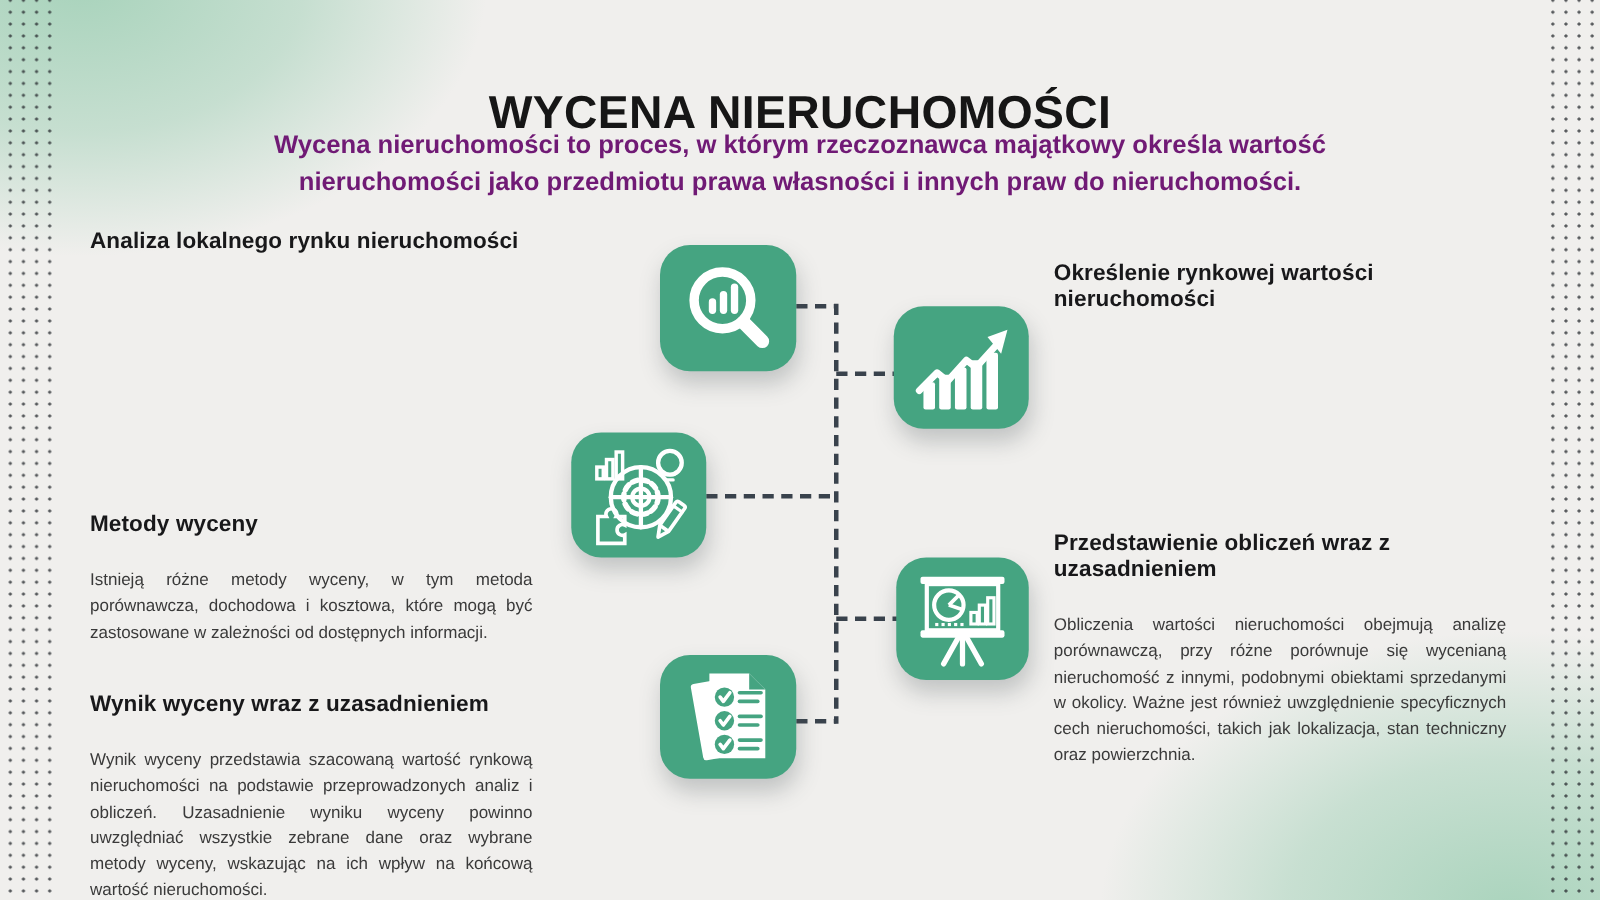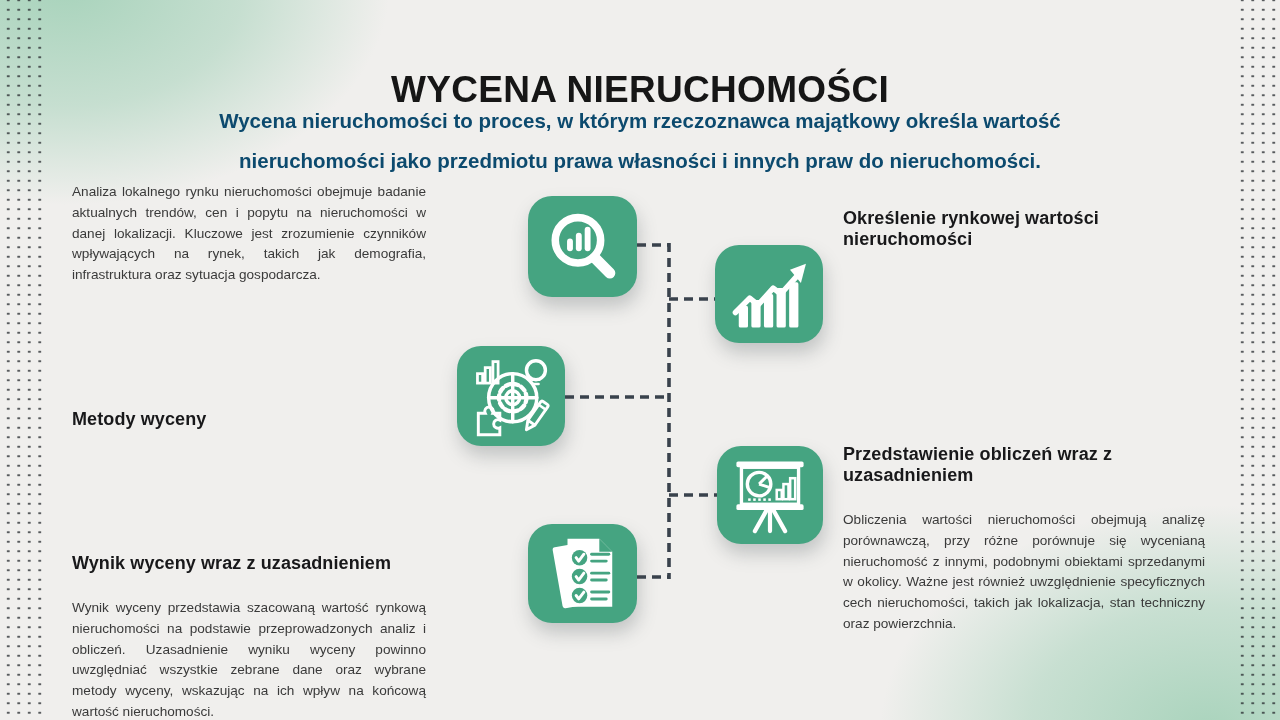--- a/index.html
+++ b/index.html
@@ -18,30 +18,30 @@
   
   .dots{position:absolute;top:0;height:720px;width:46px;z-index:1;
     background-image:radial-gradient(circle,rgba(42,46,50,.78) 1.05px,transparent 1.45px);
     background-size:10.5px 9.5px;background-position:3px 5px;}
   .dots-left{left:0;}
   .dots-right{right:0;}
   
   .title{position:absolute;top:44px;left:0;width:100%;text-align:center;z-index:2;
     font-size:37px;font-weight:900;letter-spacing:.3px;color:#161616;}
   .subtitle{position:absolute;top:101px;left:50%;transform:translateX(-50%);width:960px;z-index:2;
-    text-align:center;font-size:20.5px;font-weight:700;line-height:40px;color:#0c4a6e;}
+    text-align:center;font-size:20.5px;font-weight:700;line-height:30px;color:#701a75;}
   
   .section{position:absolute;z-index:2;}
   .section h3{margin:0 0 24px 0;font-size:18px;font-weight:700;color:#18181a;letter-spacing:.1px;}
   .section p{margin:0;font-size:13.6px;line-height:20.8px;color:#3a3a3a;
     text-align:justify;}
   .col-left{left:72px;width:354px;}
   .col-right{left:843px;width:362px;}
   .s1{top:182px;} .s2{top:372px;margin-top:37px;} .s3{top:553px;}
-  .r1{top:208px;} .r2{top:444px;}
+  .r1{top:208px;} .r2{top:424px;}
   
   .tile{position:absolute;z-index:3;background:#45a481;border-radius:24px;
     box-shadow:2px 10px 18px rgba(75,85,90,.28);
     display:flex;align-items:center;justify-content:center;}
   .tile svg{display:block;}
   .t1{left:528px;top:196px;width:109px;height:101px;}
   .t2{left:457px;top:346px;width:108px;height:100px;}
   .t3{left:715px;top:245px;width:108px;height:98px;}
   .t4{left:717px;top:446px;width:106px;height:98px;}
   .t5{left:528px;top:524px;width:109px;height:99px;}
@@ -54,24 +54,25 @@
 
   <div class="blob blob-tl"></div>
   <div class="blob blob-br"></div>
   <div class="dots dots-left"></div>
   <div class="dots dots-right"></div>
 
   <h1 class="title">WYCENA NIERUCHOMOŚCI</h1>
   <div class="subtitle">Wycena nieruchomości to proces, w którym rzeczoznawca majątkowy określa wartość nieruchomości jako przedmiotu prawa własności i innych praw do nieruchomości.</div>
 
   <div class="section col-left s1">
-    <p>Analiza lokalnego rynku nieruchomości obejmuje badanie aktualnych trendów, cen i popytu na nieruchomości w danej lokalizacji. Kluczowe jest zrozumienie czynników wpływających na rynek, takich jak demografia, infrastruktura oraz sytuacja gospodarcza.</p>
+    <h3>Analiza lokalnego rynku nieruchomości</h3>
   </div>
   <div class="section col-left s2">
     <h3>Metody wyceny</h3>
+    <p>Istnieją różne metody wyceny, w tym metoda porównawcza, dochodowa i kosztowa, które mogą być zastosowane w zależności od dostępnych informacji.</p>
   </div>
   <div class="section col-left s3">
     <h3>Wynik wyceny wraz z uzasadnieniem</h3>
     <p>Wynik wyceny przedstawia szacowaną wartość rynkową nieruchomości na podstawie przeprowadzonych analiz i obliczeń. Uzasadnienie wyniku wyceny powinno uwzględniać wszystkie zebrane dane oraz wybrane metody wyceny, wskazując na ich wpływ na końcową wartość nieruchomości.</p>
   </div>
 
   <div class="section col-right r1">
     <h3>Określenie rynkowej wartości nieruchomości</h3>
   </div>
   <div class="section col-right r2">

